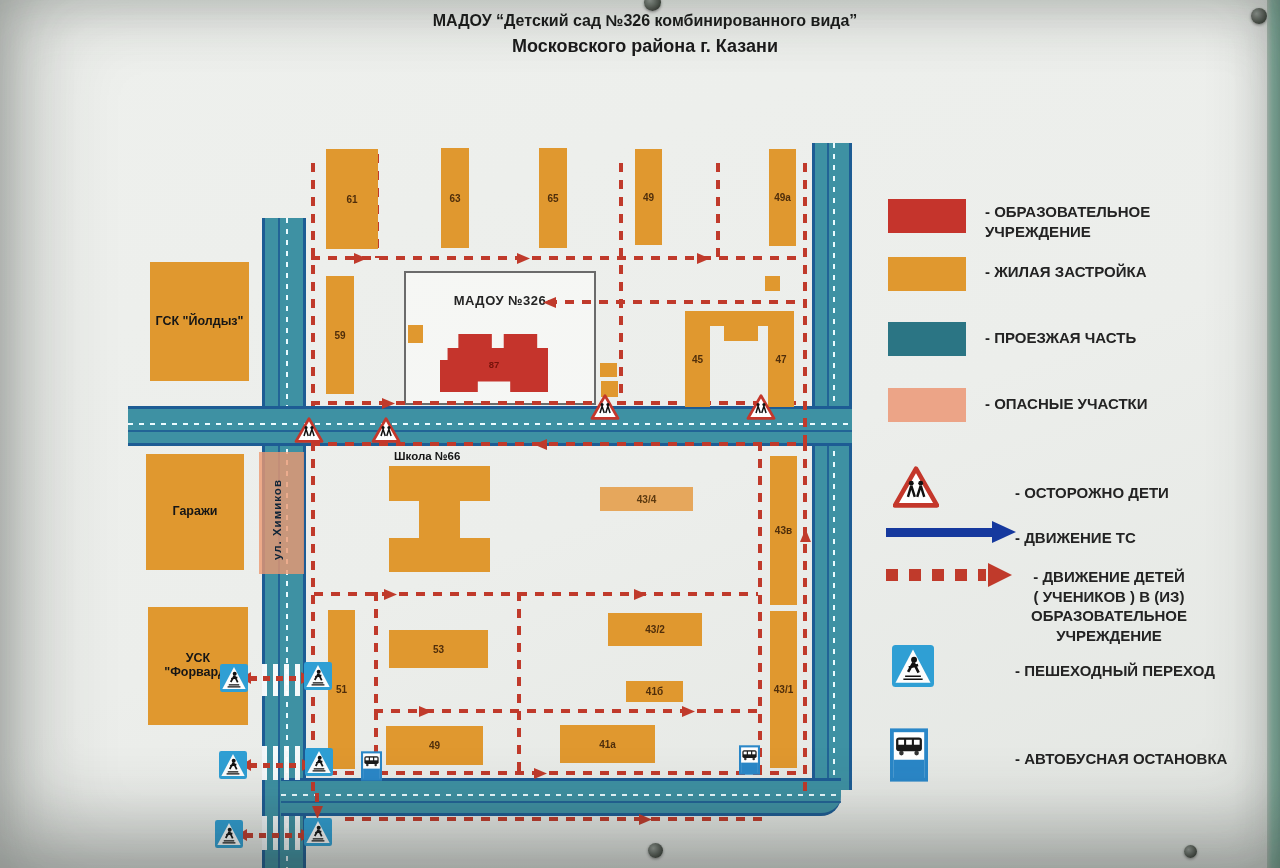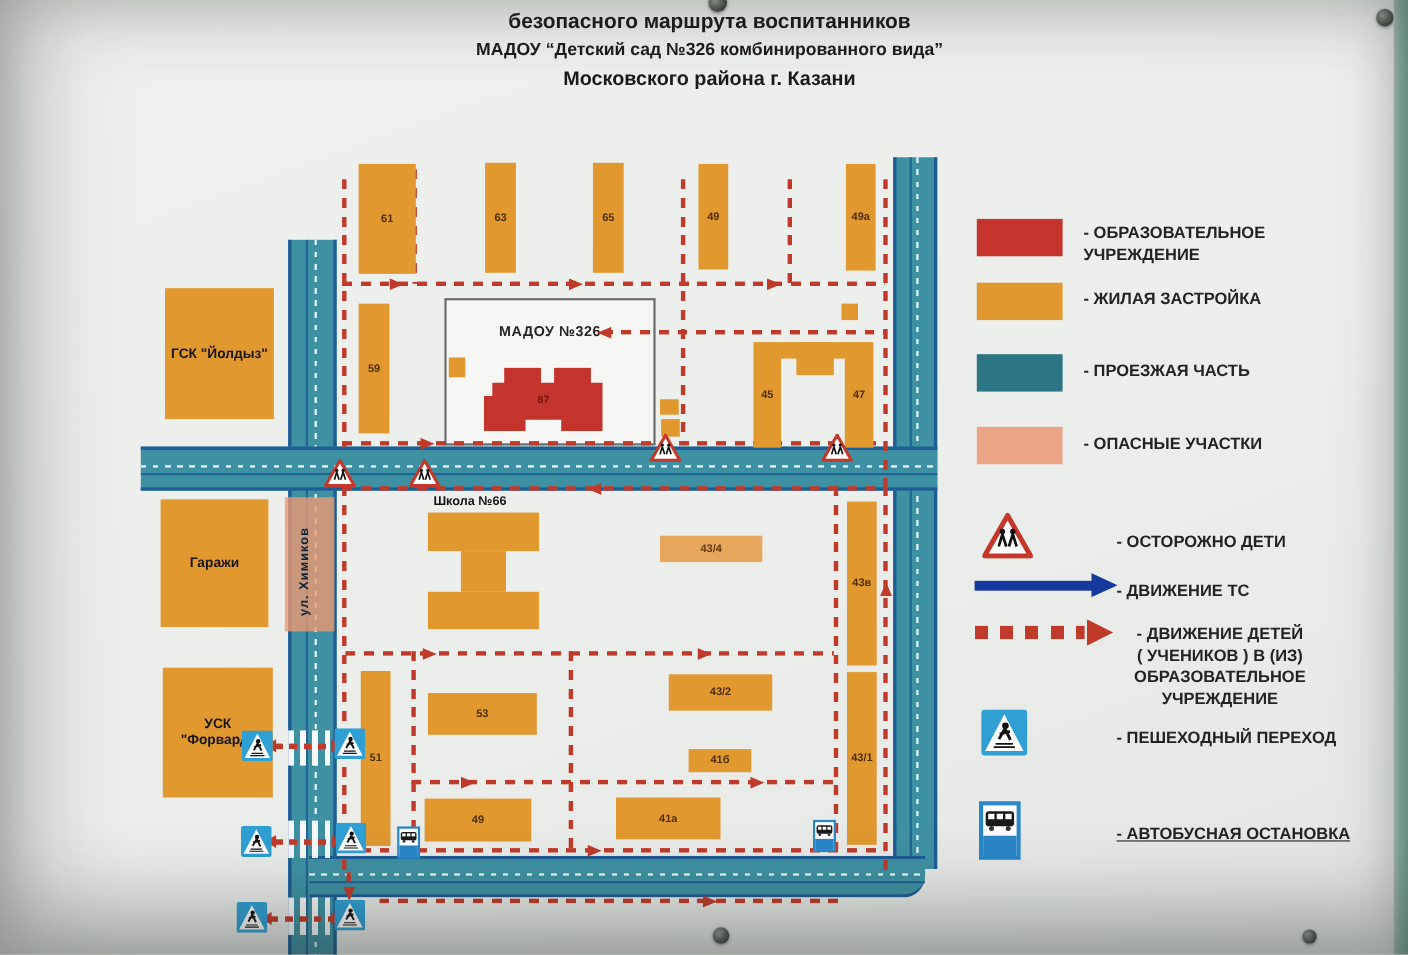--- a/index.html
+++ b/index.html
@@ -78,21 +78,20 @@
       background:repeating-linear-gradient(90deg,#c03a2b 0 12px,transparent 12px 23px);}
   .lg-redarrow .head{position:absolute;left:102px;top:0;width:24px;height:24px;background:#c03a2b;
       clip-path:polygon(0 0,100% 50%,0 100%);}
 </style>
 </head>
 <body>
 
 <div class="stage">
 
   <div class="title">
-    <div class="t2">безопасного маршрута воспитанников</div>
     <div class="t3">МАДОУ “Детский сад №326 комбинированного вида”</div>
     <div class="t4">Московского района г. Казани</div>
   </div>
 
   <div id="map" style="position:absolute;inset:0;">
 
     <div class="road v" style="left:262px;top:218px;width:38px;height:650px;"></div>
     <div class="road v" style="left:812px;top:143px;width:34px;height:647px;"></div>
     <div class="road h" style="left:281px;top:778px;width:560px;height:32px;border-bottom-right-radius:20px;"></div>
     <div class="road h" style="left:128px;top:406px;width:724px;height:34px;"></div>
@@ -316,18 +315,18 @@
     <span class="lg-icon" style="left:890px;top:728px;width:38px;height:54px;"><svg viewBox="0 0 20 28" width="100%" height="100%">
           <rect x="1" y="1" width="18" height="26" fill="#fff" stroke="#2a87c8" stroke-width="2"></rect>
           <rect x="2" y="16.5" width="16" height="10.5" fill="#2a87c8"></rect>
           <rect x="3.2" y="4.8" width="13.6" height="7.2" rx="1.6" fill="#1a1a1a"></rect>
           <rect x="4.4" y="6" width="3" height="2.6" fill="#fff"></rect>
           <rect x="8.5" y="6" width="3" height="2.6" fill="#fff"></rect>
           <rect x="12.6" y="6" width="3" height="2.6" fill="#fff"></rect>
           <circle cx="6" cy="13" r="1.2" fill="#333"></circle>
           <circle cx="14" cy="13" r="1.2" fill="#333"></circle>
         </svg></span>
-    <div class="legend-label" style="left:1015px;top:749px;text-decoration:underline;">- АВТОБУСНАЯ ОСТАНОВКА</div>
+    <div class="legend-label" style="left:1015px;top:749px;">- АВТОБУСНАЯ ОСТАНОВКА</div>
   </div>
 
   <div class="wall-strip"></div>
   <div class="vignette"></div>
 </div>
 
 </body></html>

